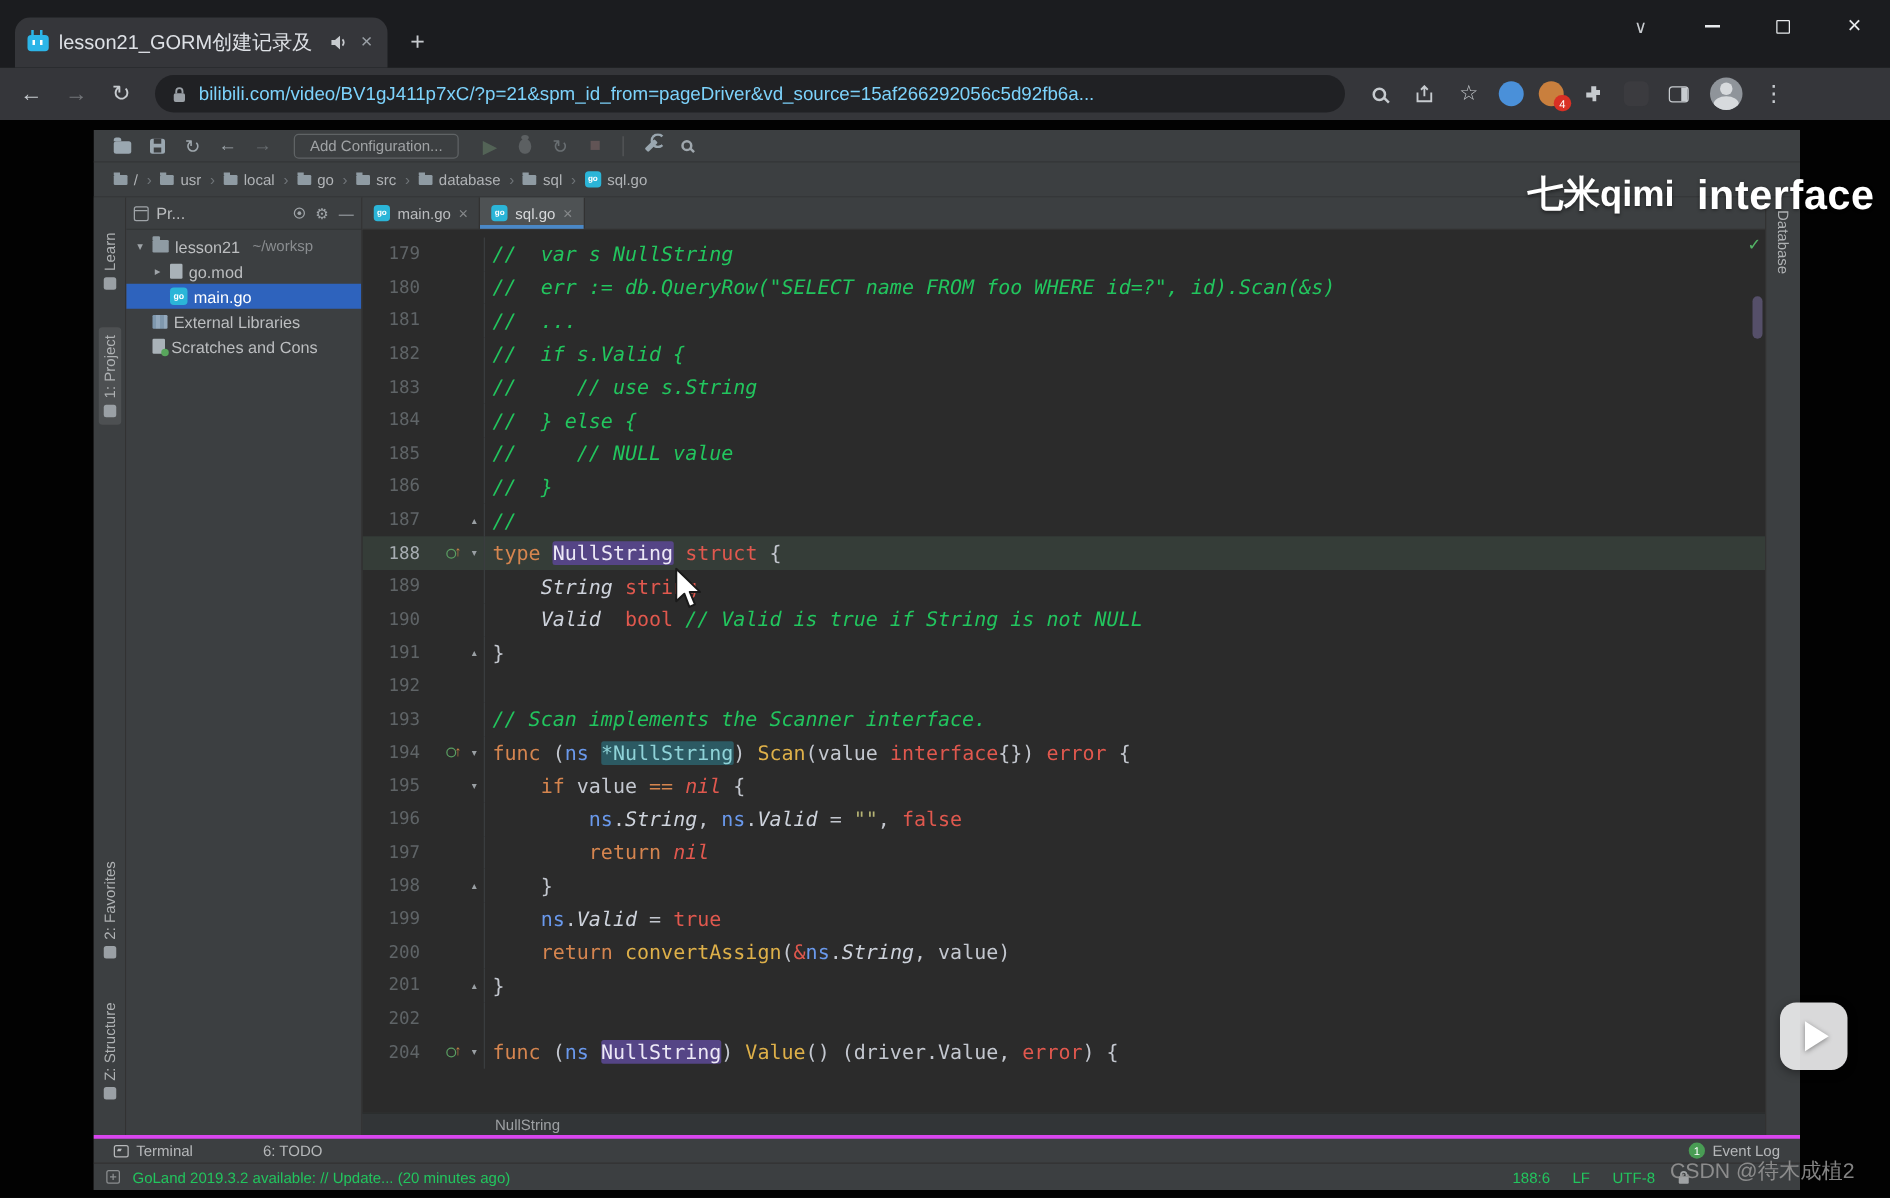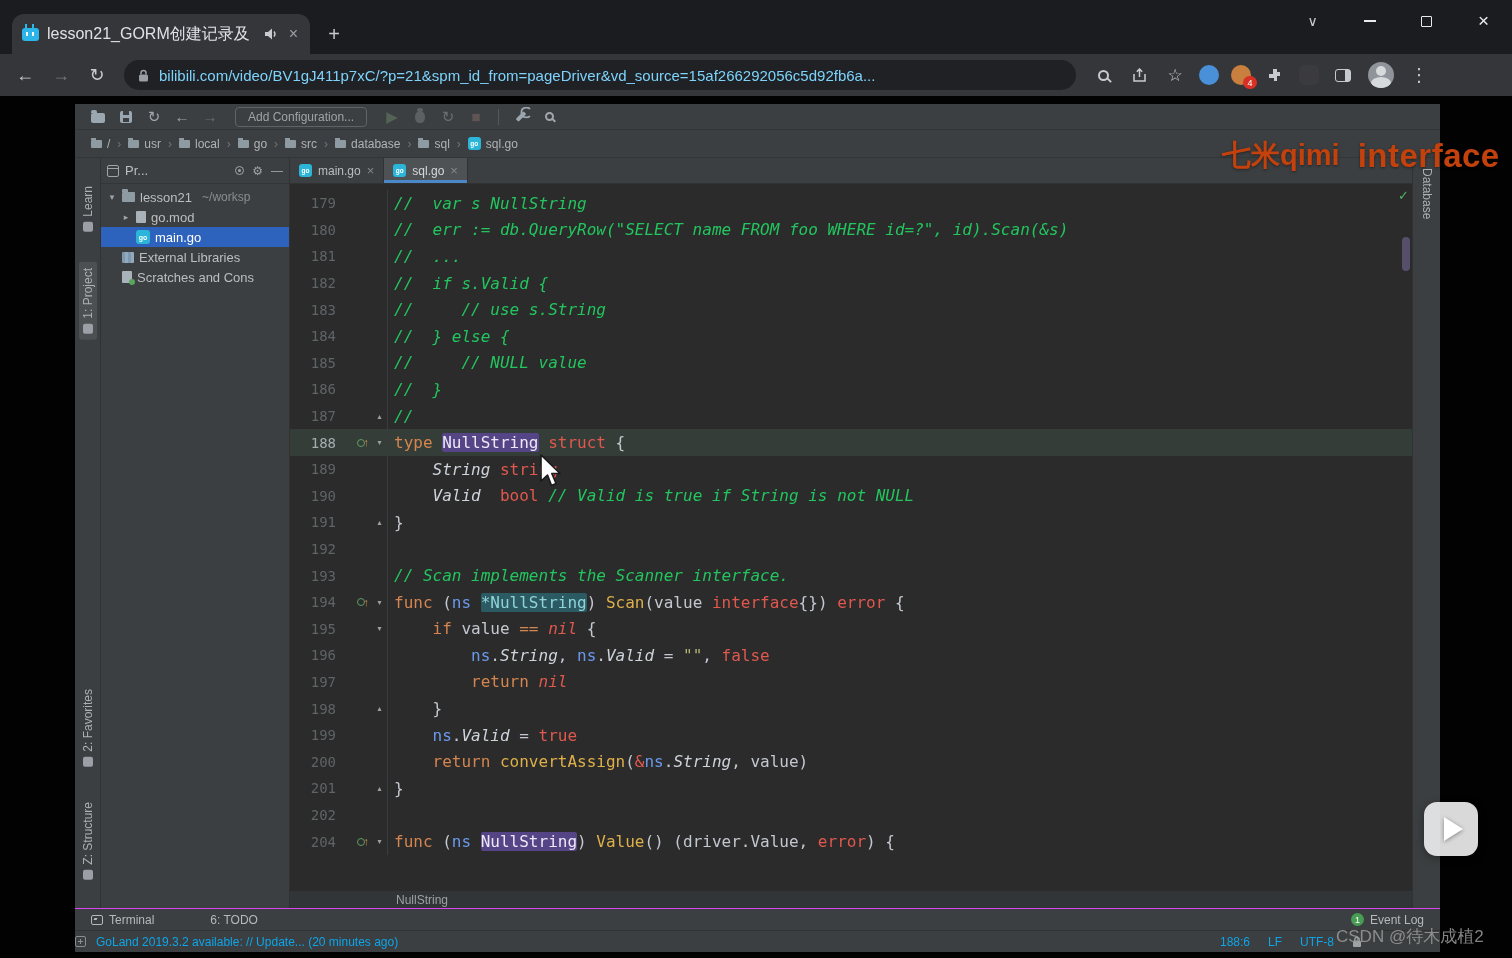--- a/index.html
+++ b/index.html
@@ -134,36 +134,36 @@
 .sg-n{color:#e0584e;font-style:italic}
 .sg-hp{background:#554586;color:#ece8f6;border-radius:2px}
 .sg-ht{background:#2c5a63;color:#8fd3d8;border-radius:2px}
 .echeck{position:absolute;top:4px;right:3px;color:#53b365;font-size:13px;font-weight:bold}
 .ethumb{position:absolute;right:2px;top:53px;width:8px;height:34px;background:#5a5370;border-radius:4px;opacity:.9}
 .ecrumb{height:18px;background:#323537;border-top:1px solid #2a2c2d;display:flex;align-items:center;padding-left:106px;font-size:12px;color:#9da0a3;flex:0 0 auto}
 
 .stripeR{width:28px;background:#3c3f41;border-left:1px solid #323232;display:flex;flex-direction:column;align-items:center;padding-top:10px;flex:0 0 auto}
 .vtabR{writing-mode:vertical-rl;color:#aeb1b3;font-size:12px;white-space:nowrap}
 
-.toolstrip{height:22px;background:#3c3f41;border-top:1px solid #d946ef;display:flex;align-items:center;font-size:12px;color:#b6b8ba;padding:0 16px;flex:0 0 auto}
+.toolstrip{height:22px;background:#3c3f41;border-top:3px solid #d946ef;display:flex;align-items:center;font-size:12px;color:#b6b8ba;padding:0 16px;flex:0 0 auto}
 .ts-item{display:flex;align-items:center;gap:6px}
 .ts-item+.ts-item{margin-left:56px}
 .ico-term{width:12px;height:10px;border:1px solid #b6b8ba;border-radius:2px;position:relative;display:inline-block}
 .ico-term::before{content:"";position:absolute;left:2px;top:2px;width:3px;height:2px;background:#b6b8ba;transform:skewX(-25deg)}
 .ts-right{margin-left:auto;display:flex;align-items:center;gap:6px}
 .badge-green{min-width:13px;height:13px;background:#499c54;color:#fff;font-size:9px;font-style:normal;border-radius:7px;display:flex;align-items:center;justify-content:center;padding:0 2px}
 
-.statusline{height:22px;background:#3c3f41;border-top:1px solid #323232;display:flex;align-items:center;font-size:12px;color:#0ea5e9;padding:0 0;gap:10px;flex:0 0 auto}
+.statusline{height:22px;background:#3c3f41;border-top:1px solid #323232;display:flex;align-items:center;font-size:12px;color:#22c55e;padding:0 10px;gap:10px;flex:0 0 auto}
 .ico-grid{width:11px;height:11px;border:1px solid #8b8e90;border-radius:2px;position:relative;display:inline-block}
 .ico-grid::before{content:"";position:absolute;inset:2px;background:linear-gradient(#8b8e90,#8b8e90) center/1px 100% no-repeat,linear-gradient(#8b8e90,#8b8e90) center/100% 1px no-repeat}
 .st-msg{white-space:nowrap}
 .st-right{margin-left:auto;display:flex;align-items:center;gap:18px;padding-right:78px}
 
 
-.wm-group{position:absolute;left:1222px;top:40px;display:flex;align-items:center;gap:18px;z-index:30;color:#c2410c;text-shadow:0 1px 3px rgba(0,0,0,.45)}
+.wm-group{position:absolute;left:1222px;top:40px;display:flex;align-items:center;gap:18px;z-index:30;color:#ffffff;text-shadow:0 1px 3px rgba(0,0,0,.45)}
 .wm-qimi{font-size:29px;font-weight:bold;white-space:nowrap}
 .wm-bili{font-size:33px;font-weight:800;letter-spacing:.5px;white-space:nowrap}
 .cursor{position:absolute;left:539px;top:358px;z-index:40}
 .play-btn{position:absolute;left:1424px;top:706px;width:54px;height:54px;background:rgba(235,235,237,.92);border-radius:13px;display:flex;align-items:center;justify-content:center;z-index:30;box-shadow:0 2px 8px rgba(0,0,0,.35)}
 .play-tri{width:0;height:0;border-left:19px solid #fff;border-top:12px solid transparent;border-bottom:12px solid transparent;margin-left:5px;filter:drop-shadow(0 1px 2px rgba(0,0,0,.4))}
 .wm-csdn{position:absolute;left:1336px;top:829px;font-size:17px;color:#9a9a9a;opacity:.85;z-index:35;white-space:nowrap}
 </style>
 </head>
 <body>
 

